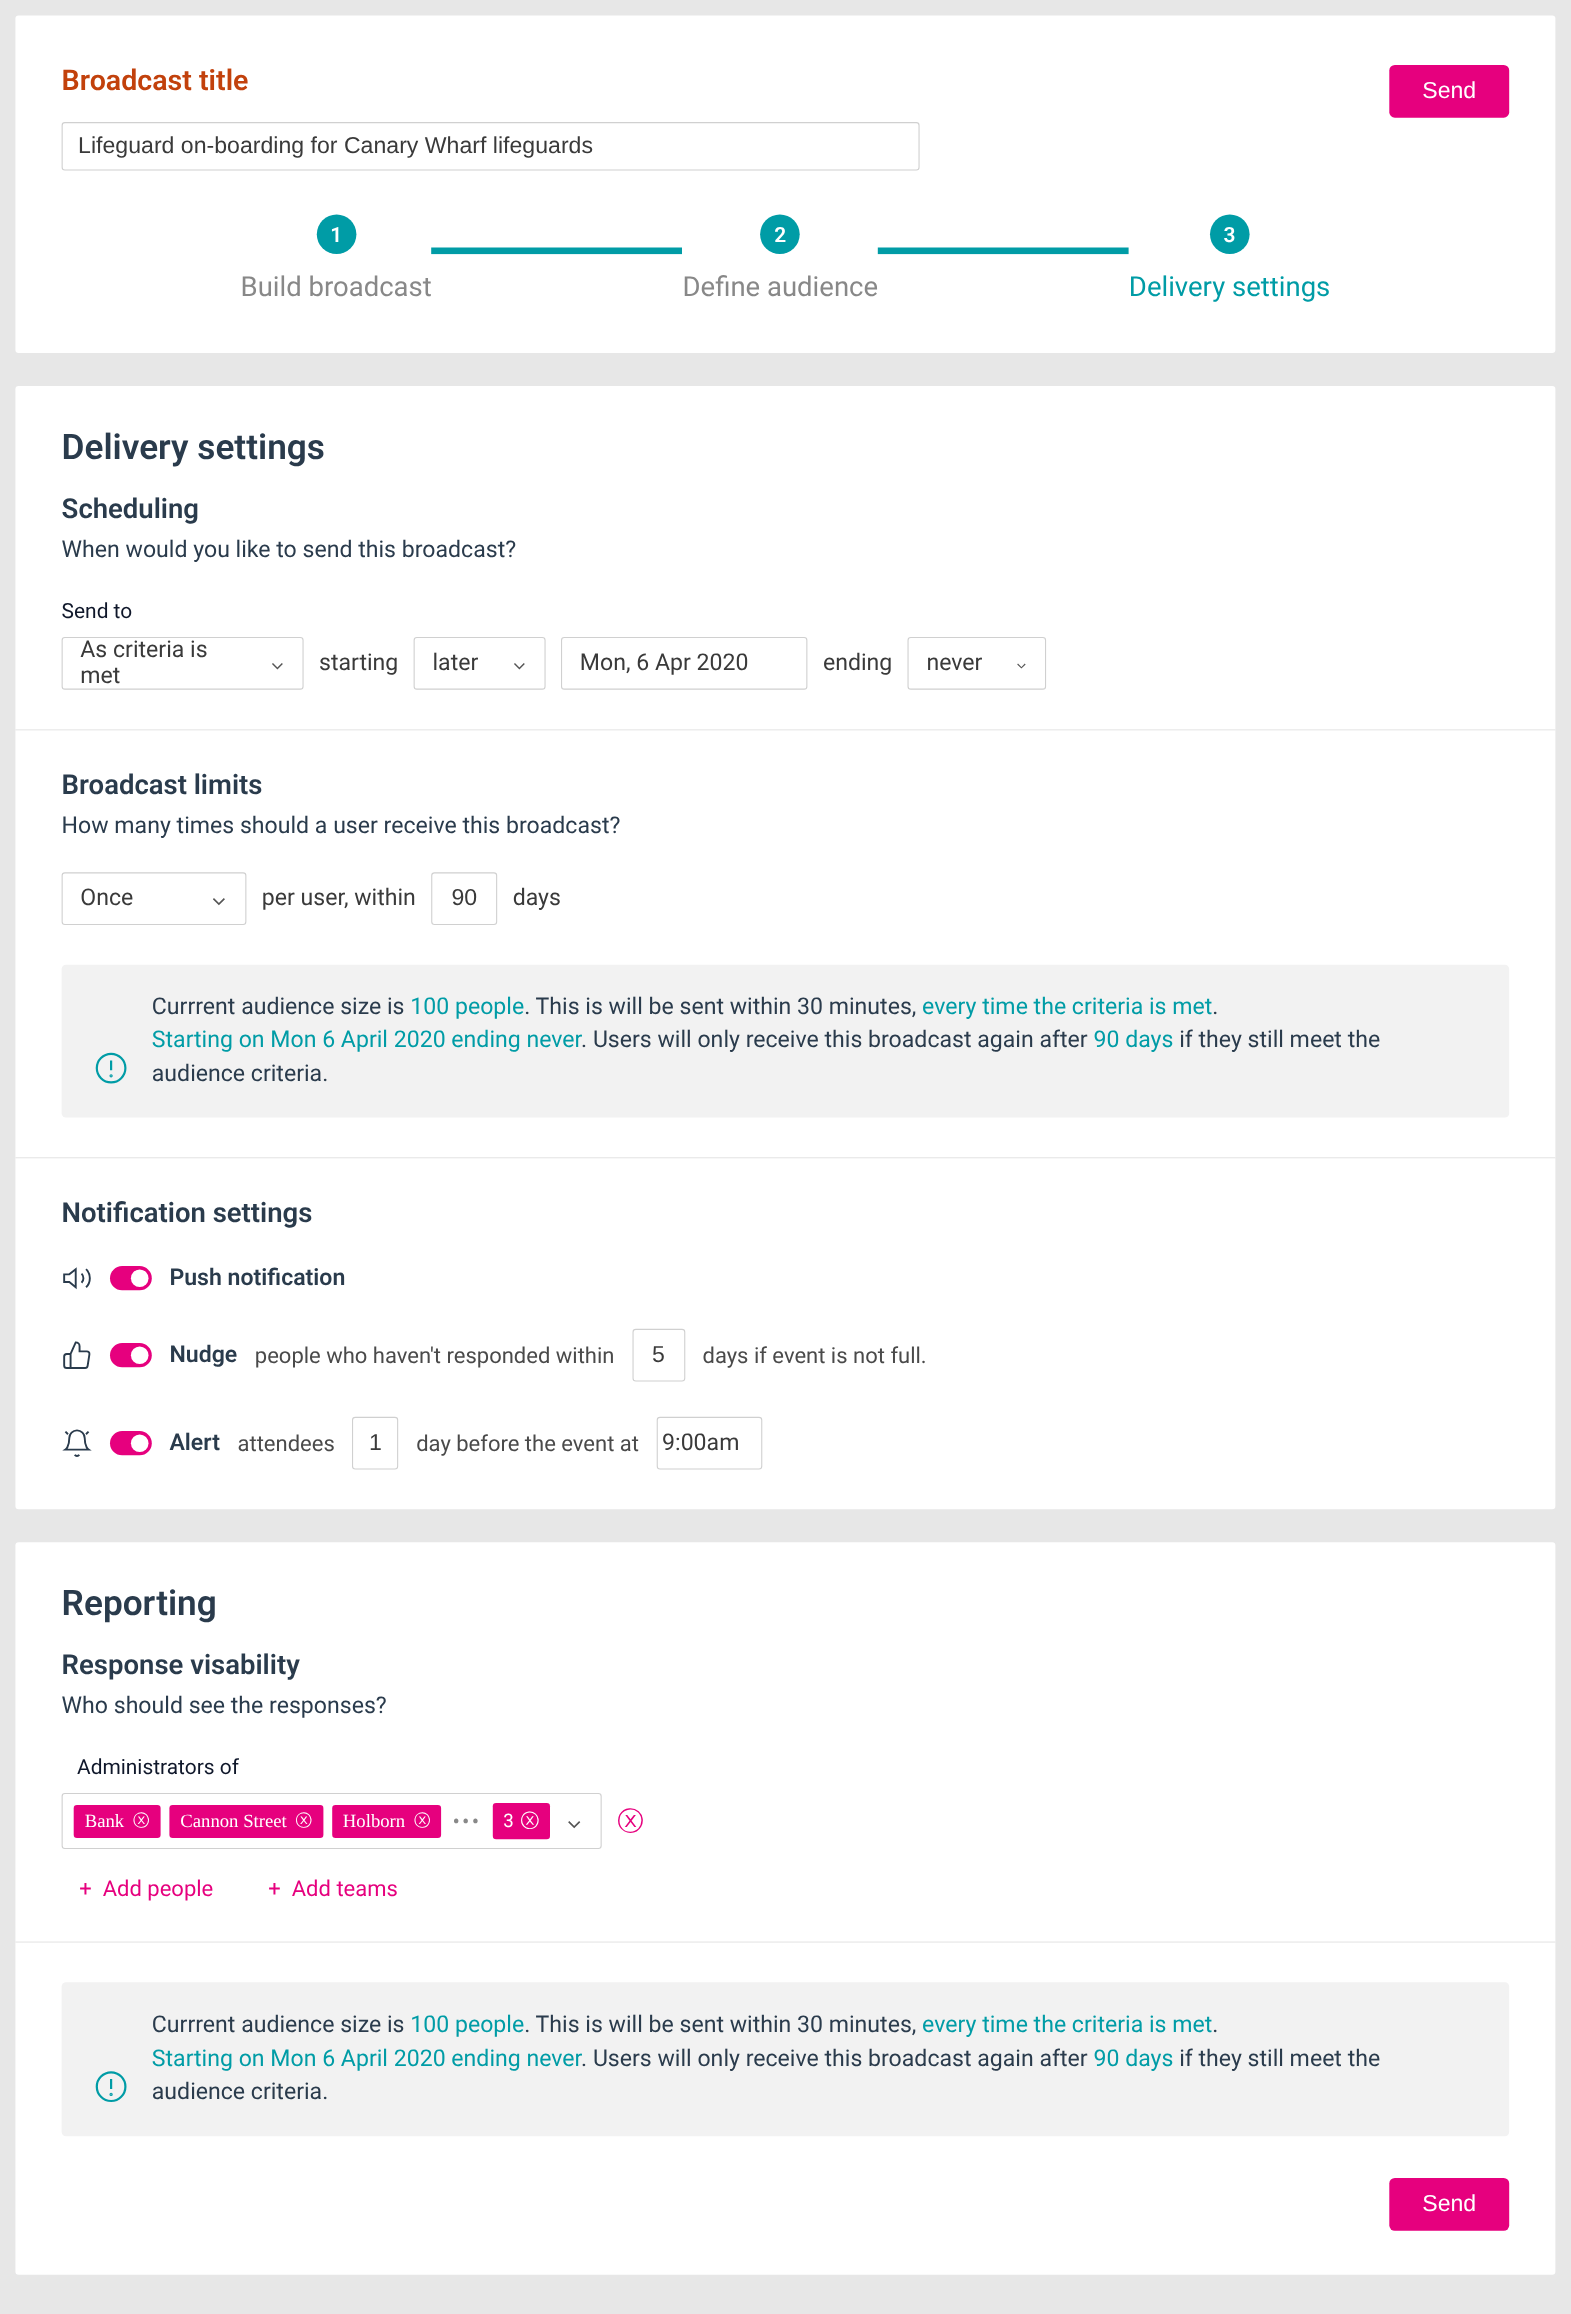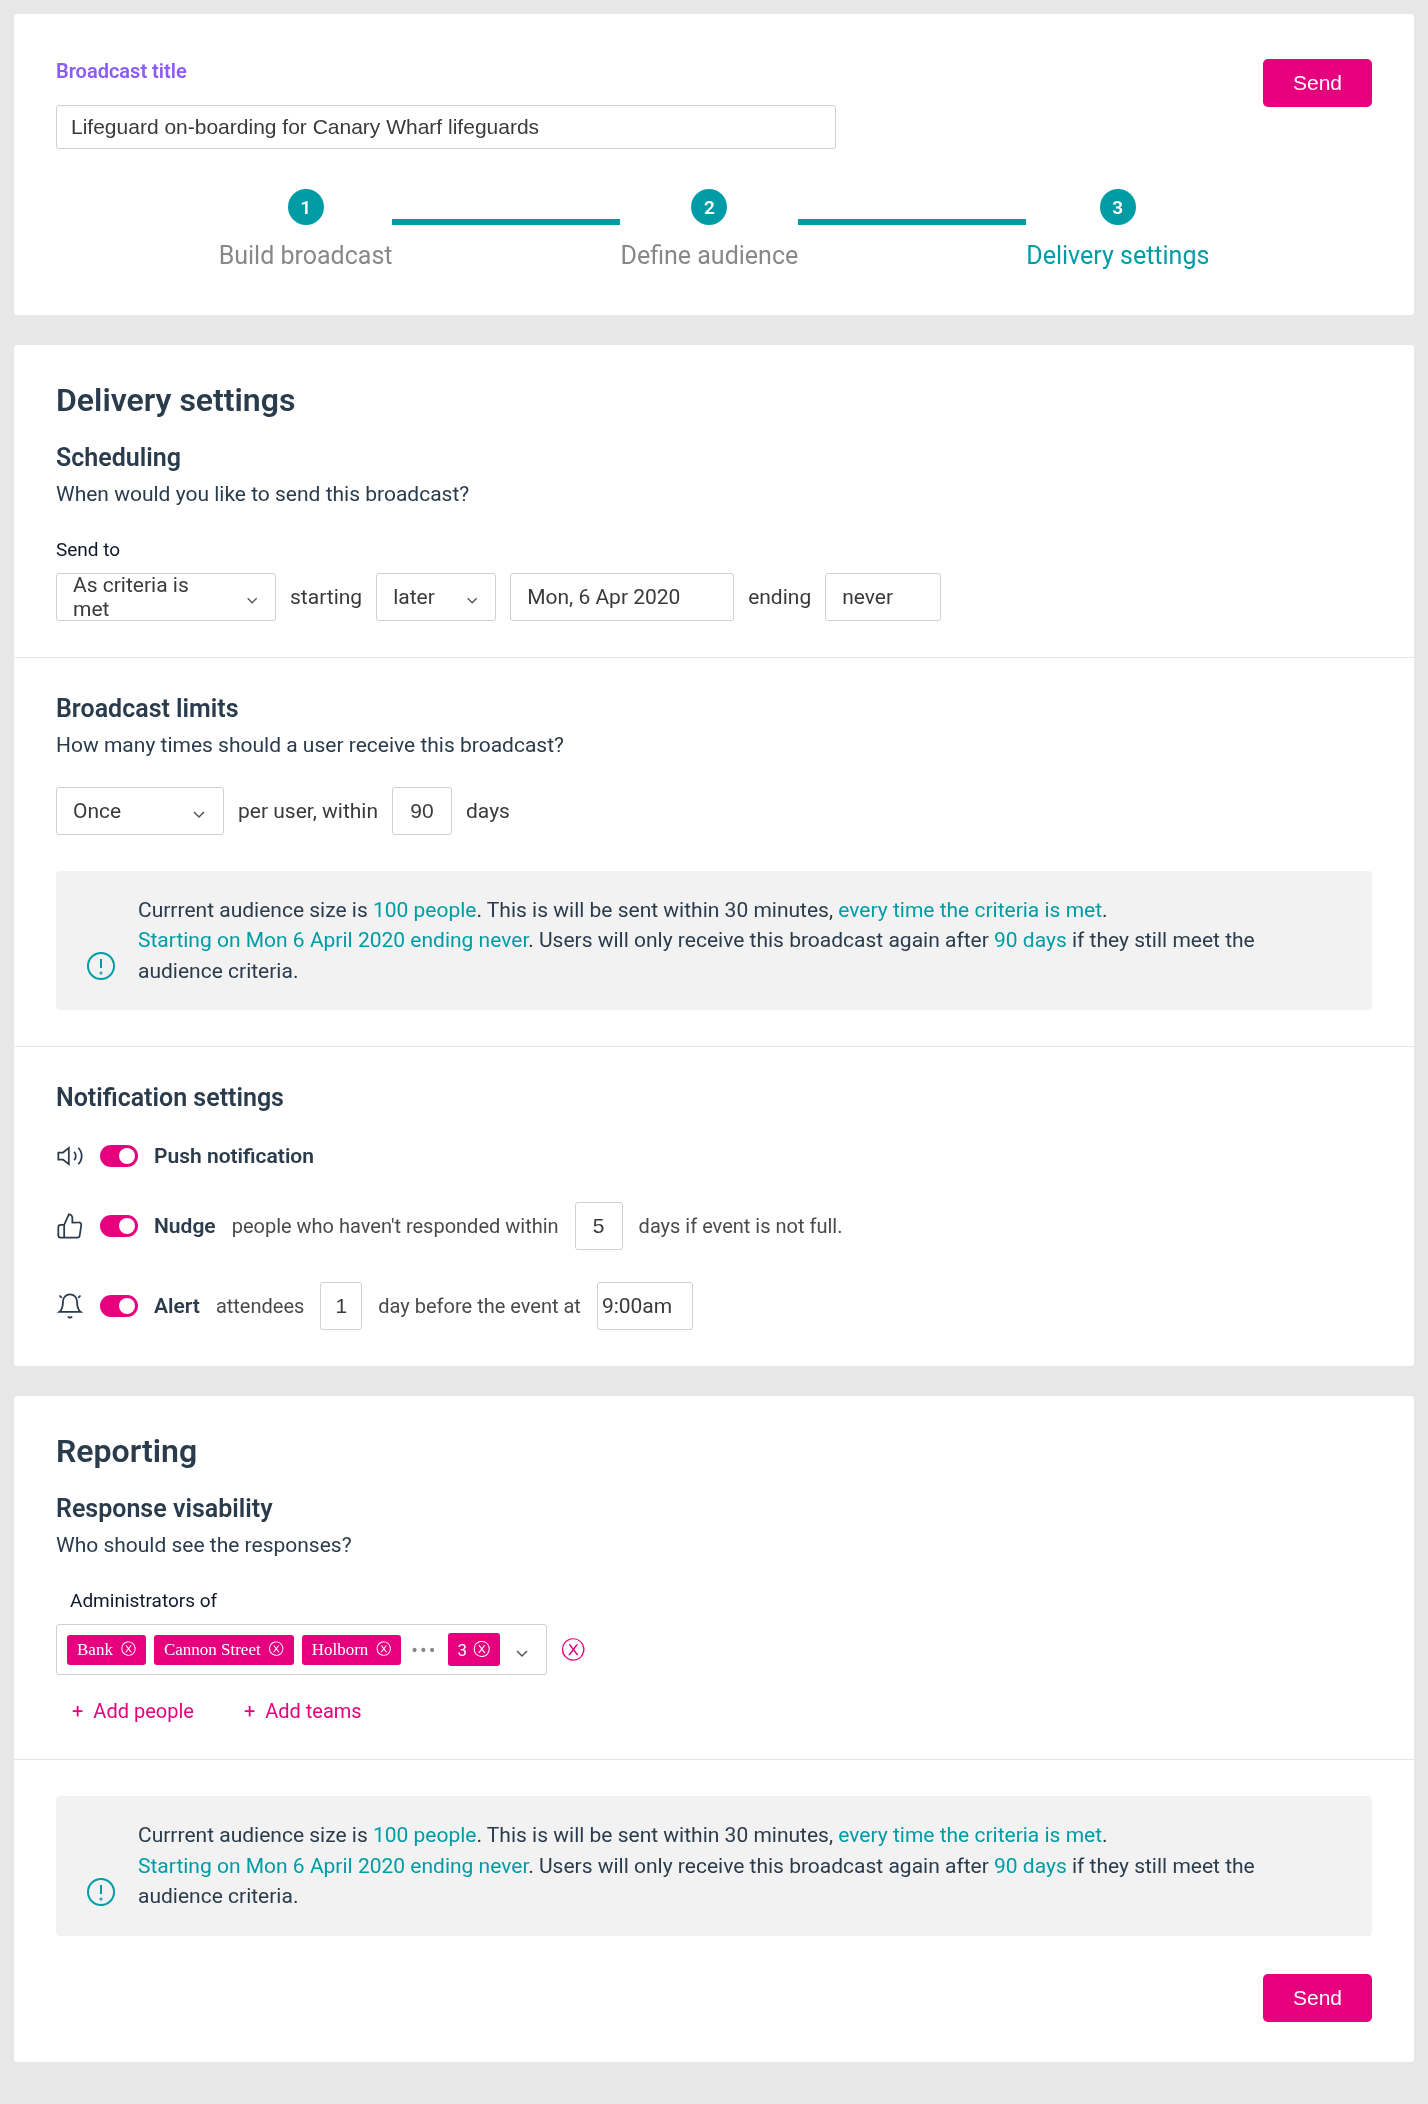--- a/index.html
+++ b/index.html
@@ -1,21 +1,21 @@
 <!DOCTYPE html>
 <html><head>
 <meta charset="utf-8">
 <style>
 * { box-sizing: border-box; margin: 0; padding: 0; }
 body { font-family: -apple-system, BlinkMacSystemFont, "Segoe UI", Roboto, sans-serif; background: #e7e7e7; padding: 14px; font-size: 21px; color: #2a3b4c; }
 .card { background: #fff; border-radius: 3px; margin-bottom: 30px; }
 .card-pad { padding: 45px 42px; }
 .sect-pad { padding: 36px 42px; }
 .divider { border-top: 1px solid #e5e5e5; }
-h1 { font-size: 20px; font-weight: 600; color: #8b5cf6; }
+h1 { font-size: 26px; font-weight: 600; color: #c2410c; }
 h2 { font-size: 32px; font-weight: 600; color: #2a3b4c; margin-bottom: 24px; }
 h3 { font-size: 25px; font-weight: 600; color: #2a3b4c; margin-bottom: 10px; }
 .subtext { font-size: 21px; color: #2a3b4c; margin-bottom: 30px; }
 .input-text { width: 100%; max-width: 780px; height: 44px; border: 1px solid #d0d0d0; border-radius: 3px; padding: 0 14px; font-size: 21px; color: #3a3a3a; margin-top: 22px; }
 .send-btn { background: #E6007E; color: #fff; border: none; border-radius: 5px; padding: 12px 30px; font-size: 21px; cursor: pointer; }
 .top-row { display: flex; justify-content: space-between; align-items: flex-start; }
 .stepper { display: flex; align-items: center; justify-content: center; margin-top: 40px; gap: 0; }
 .step { display: flex; flex-direction: column; align-items: center; position: relative; }
 .step-circle { width: 36px; height: 36px; border-radius: 50%; background: #009CA6; color: #fff; display: flex; align-items: center; justify-content: center; font-size: 19px; font-weight: 600; }
 .step-label { margin-top: 16px; font-size: 25px; color: #888; }
@@ -98,21 +98,21 @@
       <div class="select-box" style="width:120px">
         <span>later</span>
         <span class="chev"><svg viewBox="0 0 16 16" fill="none" stroke="#555" stroke-width="1.5">
               <polyline points="3,6 8,11 13,6"></polyline>
             </svg></span>
       </div>
       <div class="select-box" style="width:224px;justify-content:flex-start">
         <span>Mon, 6 Apr 2020</span>
       </div>
       <span class="text-between">ending</span>
-      <div class="select-box" style="width:116px">
+      <div class="select-box" style="width:126px">
         <span>never</span>
         <span class="chev"><svg viewBox="0 0 16 16" fill="none" stroke="#555" stroke-width="1.5">
               <polyline points="3,6 8,11 13,6"></polyline>
             </svg></span>
       </div>
     </div>
   </div>
 
   <div class="divider"></div>
 

